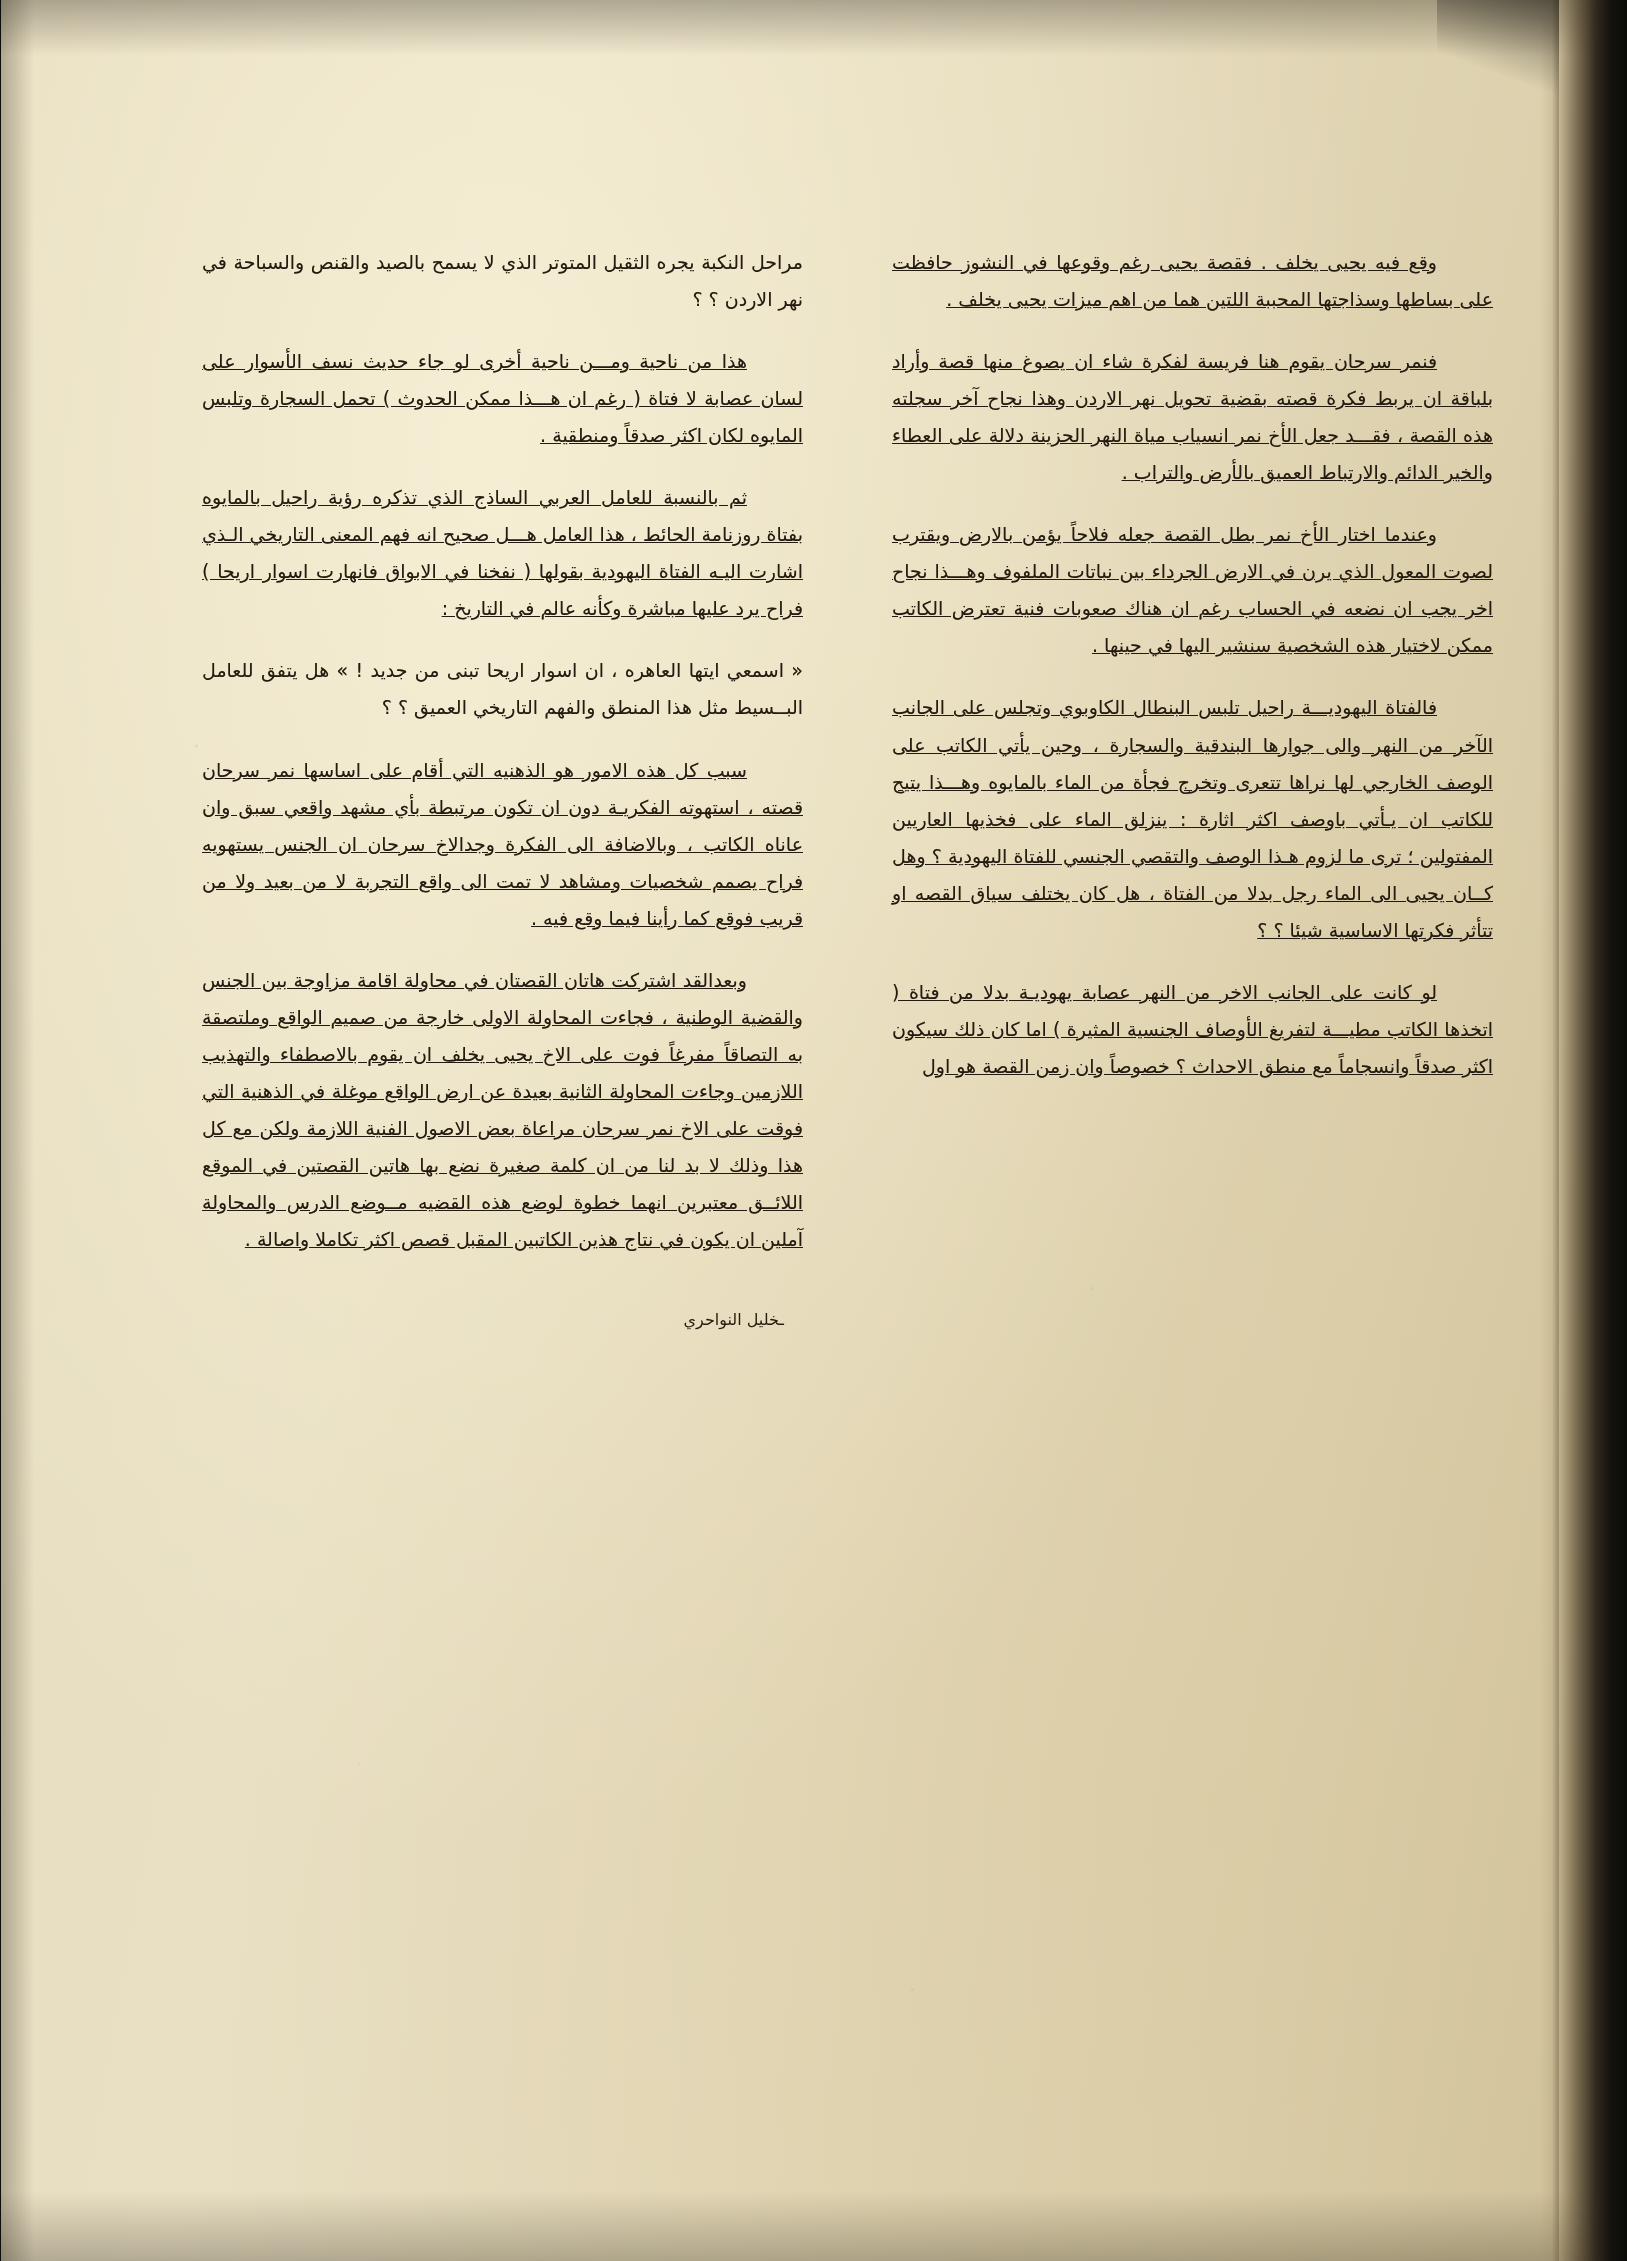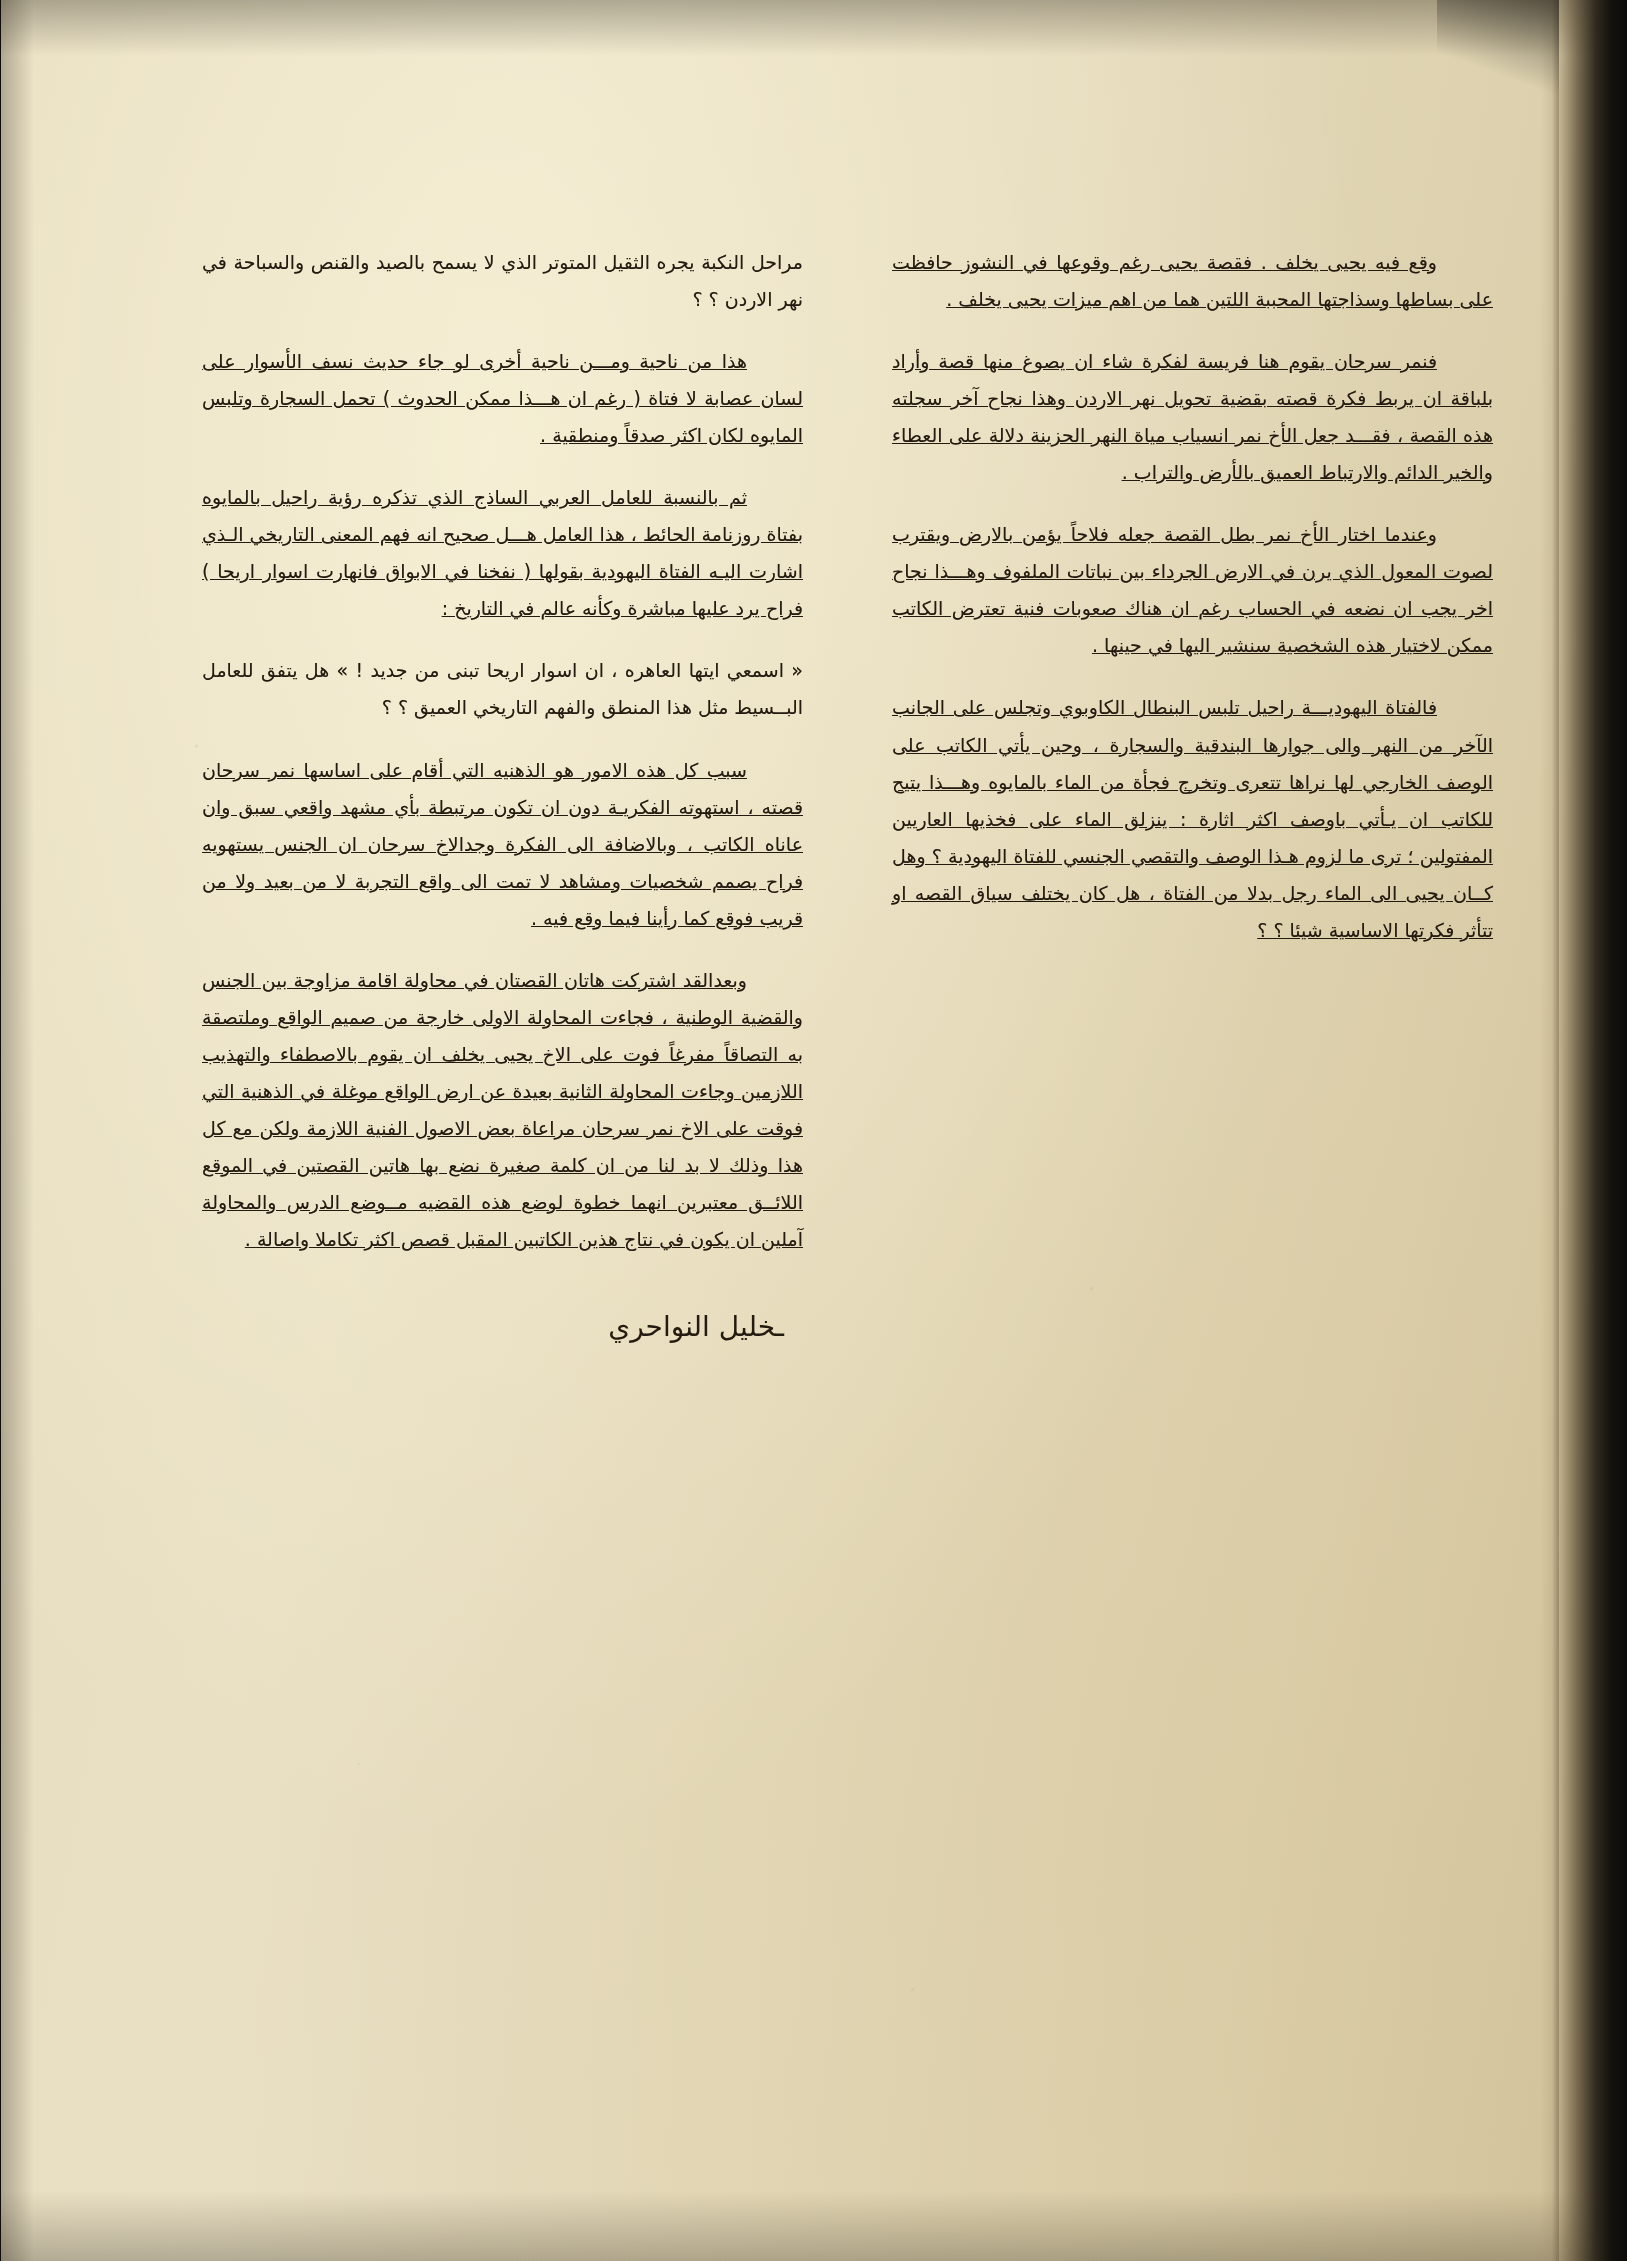--- a/index.html
+++ b/index.html
@@ -109,21 +109,21 @@
     text-justify: inter-word;
     margin: 0 0 25px 0;
     letter-spacing: 0.2px;
     text-shadow: 0 0 0.5px rgba(40,28,14,0.35);
   }
   .para.indent { text-indent: 56px; text-decoration: underline; }
   .para.quote { }
 
   .signature {
     color: #231a10;
-    font-size: 28px;
+    font-size: 16px;
     margin-top: 52px;
     text-align: right;
     padding-right: 19px;
   }
 
   .folio {
     position: absolute;
     bottom: 89px;
     left: 0;
     right: 0;
@@ -138,20 +138,21 @@
 <div class="page">
   <div class="speckle"></div>
 
   <div class="columns">
 
     <div class="col">
       <p class="para indent">وقع فيه يحيى يخلف . فقصة يحيى رغم وقوعها في النشوز حافظت على بساطها وسذاجتها المحببة اللتين هما من اهم ميزات يحيى يخلف .</p>
       <p class="para indent">فنمر سرحان يقوم هنا فريسة لفكرة شاء ان يصوغ منها قصة وأراد بلباقة ان يربط فكرة قصته بقضية تحويل نهر الاردن وهذا نجاح آخر سجلته هذه القصة ، فقـــد جعل الأخ نمر انسياب مياة النهر الحزينة دلالة على العطاء والخير الدائم والارتباط العميق بالأرض والتراب .</p>
       <p class="para indent">وعندما اختار الأخ نمر بطل القصة جعله فلاحاً يؤمن بالارض ويقترب لصوت المعول الذي يرن في الارض الجرداء بين نباتات الملفوف وهـــذا نجاح اخر يجب ان نضعه في الحساب رغم ان هناك صعوبات فنية تعترض الكاتب ممكن لاختيار هذه الشخصية سنشير اليها في حينها .</p>
       <p class="para indent">فالفتاة اليهوديـــة راحيل تلبس البنطال الكاوبوي وتجلس على الجانب الآخر من النهر والى جوارها البندقية والسجارة ، وحين يأتي الكاتب على الوصف الخارجي لها نراها تتعرى وتخرج فجأة من الماء بالمايوه وهـــذا يتيح للكاتب ان يـأتي باوصف اكثر اثارة : ينزلق الماء على فخذيها العاريين المفتولين ؛ ترى ما لزوم هـذا الوصف والتقصي الجنسي للفتاة اليهودية ؟ وهل كــان يحيى الى الماء رجل بدلا من الفتاة ، هل كان يختلف سياق القصه او تتأثر فكرتها الاساسية شيئا ؟ ؟</p>
+      <p class="para indent">لو كانت على الجانب الاخر من النهر عصابة يهوديـة بدلا من فتاة ( اتخذها الكاتب مطيـــة لتفريغ الأوصاف الجنسية المثيرة ) اما كان ذلك سيكون اكثر صدقاً وانسجاماً مع منطق الاحداث ؟ خصوصاً وان زمن القصة هو اول</p>
     </div>
 
     <div class="col">
       <p class="para">مراحل النكبة يجره الثقيل المتوتر الذي لا يسمح بالصيد والقنص والسباحة في نهر الاردن ؟ ؟</p>
       <p class="para indent">هذا من ناحية ومـــن ناحية أخرى لو جاء حديث نسف الأسوار على لسان عصابة لا فتاة ( رغم ان هـــذا ممكن الحدوث ) تحمل السجارة وتلبس المايوه لكان اكثر صدقاً ومنطقية .</p>
       <p class="para indent">ثم بالنسبة للعامل العربي الساذج الذي تذكره رؤية راحيل بالمايوه بفتاة روزنامة الحائط ، هذا العامل هـــل صحيح انه فهم المعنى التاريخي الـذي اشارت اليـه الفتاة اليهودية بقولها ( نفخنا في الابواق فانهارت اسوار اريحا ) فراح يرد عليها مباشرة وكأنه عالم في التاريخ :</p>
       <p class="para quote">« اسمعي ايتها العاهره ، ان اسوار اريحا تبنى من جديد ! » هل يتفق للعامل البــسيط مثل هذا المنطق والفهم التاريخي العميق ؟ ؟</p>
       <p class="para indent">سبب كل هذه الامور هو الذهنيه التي أقام على اساسها نمر سرحان قصته ، استهوته الفكريـة دون ان تكون مرتبطة بأي مشهد واقعي سبق وان عاناه الكاتب ، وبالاضافة الى الفكرة وجدالاخ سرحان ان الجنس يستهويه فراح يصمم شخصيات ومشاهد لا تمت الى واقع التجربة لا من بعيد ولا من قريب فوقع كما رأينا فيما وقع فيه .</p>
       <p class="para indent">وبعدالقد اشتركت هاتان القصتان في محاولة اقامة مزاوجة بين الجنس والقضية الوطنية ، فجاءت المحاولة الاولى خارجة من صميم الواقع وملتصقة به التصاقاً مفرغاً فوت على الاخ يحيى يخلف ان يقوم بالاصطفاء والتهذيب اللازمين وجاءت المحاولة الثانية بعيدة عن ارض الواقع موغلة في الذهنية التي فوقت على الاخ نمر سرحان مراعاة بعض الاصول الفنية اللازمة ولكن مع كل هذا وذلك لا بد لنا من ان كلمة صغيرة نضع بها هاتين القصتين في الموقع اللائــق معتبرين انهما خطوة لوضع هذه القضيه مــوضع الدرس والمحاولة آملين ان يكون في نتاج هذين الكاتبين المقبل قصص اكثر تكاملا واصالة .</p>
       <div class="signature">ـخليل النواحري</div>

